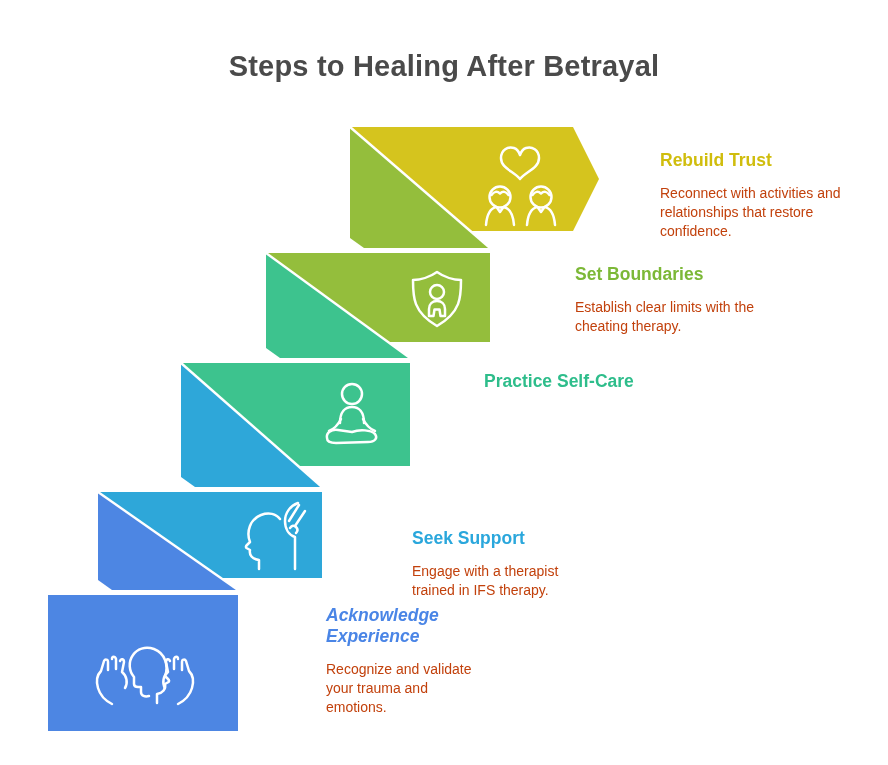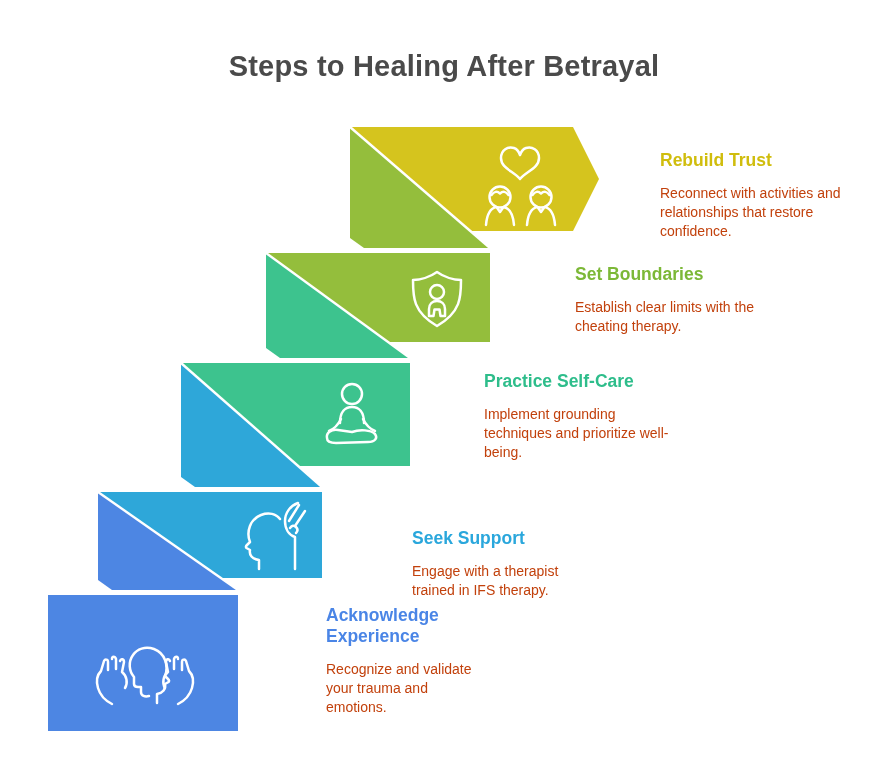--- a/index.html
+++ b/index.html
@@ -119,26 +119,25 @@
     <p class="step-desc">Reconnect with activities and relationships that restore confidence.</p>
   </div>
 
   <div class="step-text t2">
     <div class="step-title" style="color: rgb(124, 184, 55);">Set Boundaries</div>
     <p class="step-desc">Establish clear limits with the cheating therapy.</p>
   </div>
 
   <div class="step-text t3">
     <div class="step-title" style="color: rgb(46, 189, 139);">Practice Self-Care</div>
-    <p class="step-desc">Implement grounding techniques and prioritize well-being.</p>
   </div>
 
   <div class="step-text t4">
     <div class="step-title" style="color: rgb(42, 167, 220); margin-top: 31px;">Seek Support</div>
     <p class="step-desc">Engage with a therapist trained in IFS therapy.</p>
   </div>
 
   <div class="step-text t5">
-    <div class="step-title" style="color: rgb(74, 133, 230);">Acknowledge Experience</div>
+    <div class="step-title" style="color: rgb(74, 133, 230); font-style: italic;">Acknowledge Experience</div>
     <p class="step-desc">Recognize and validate your trauma and emotions.</p>
   </div>
 
 </div>
 
 </body></html>

